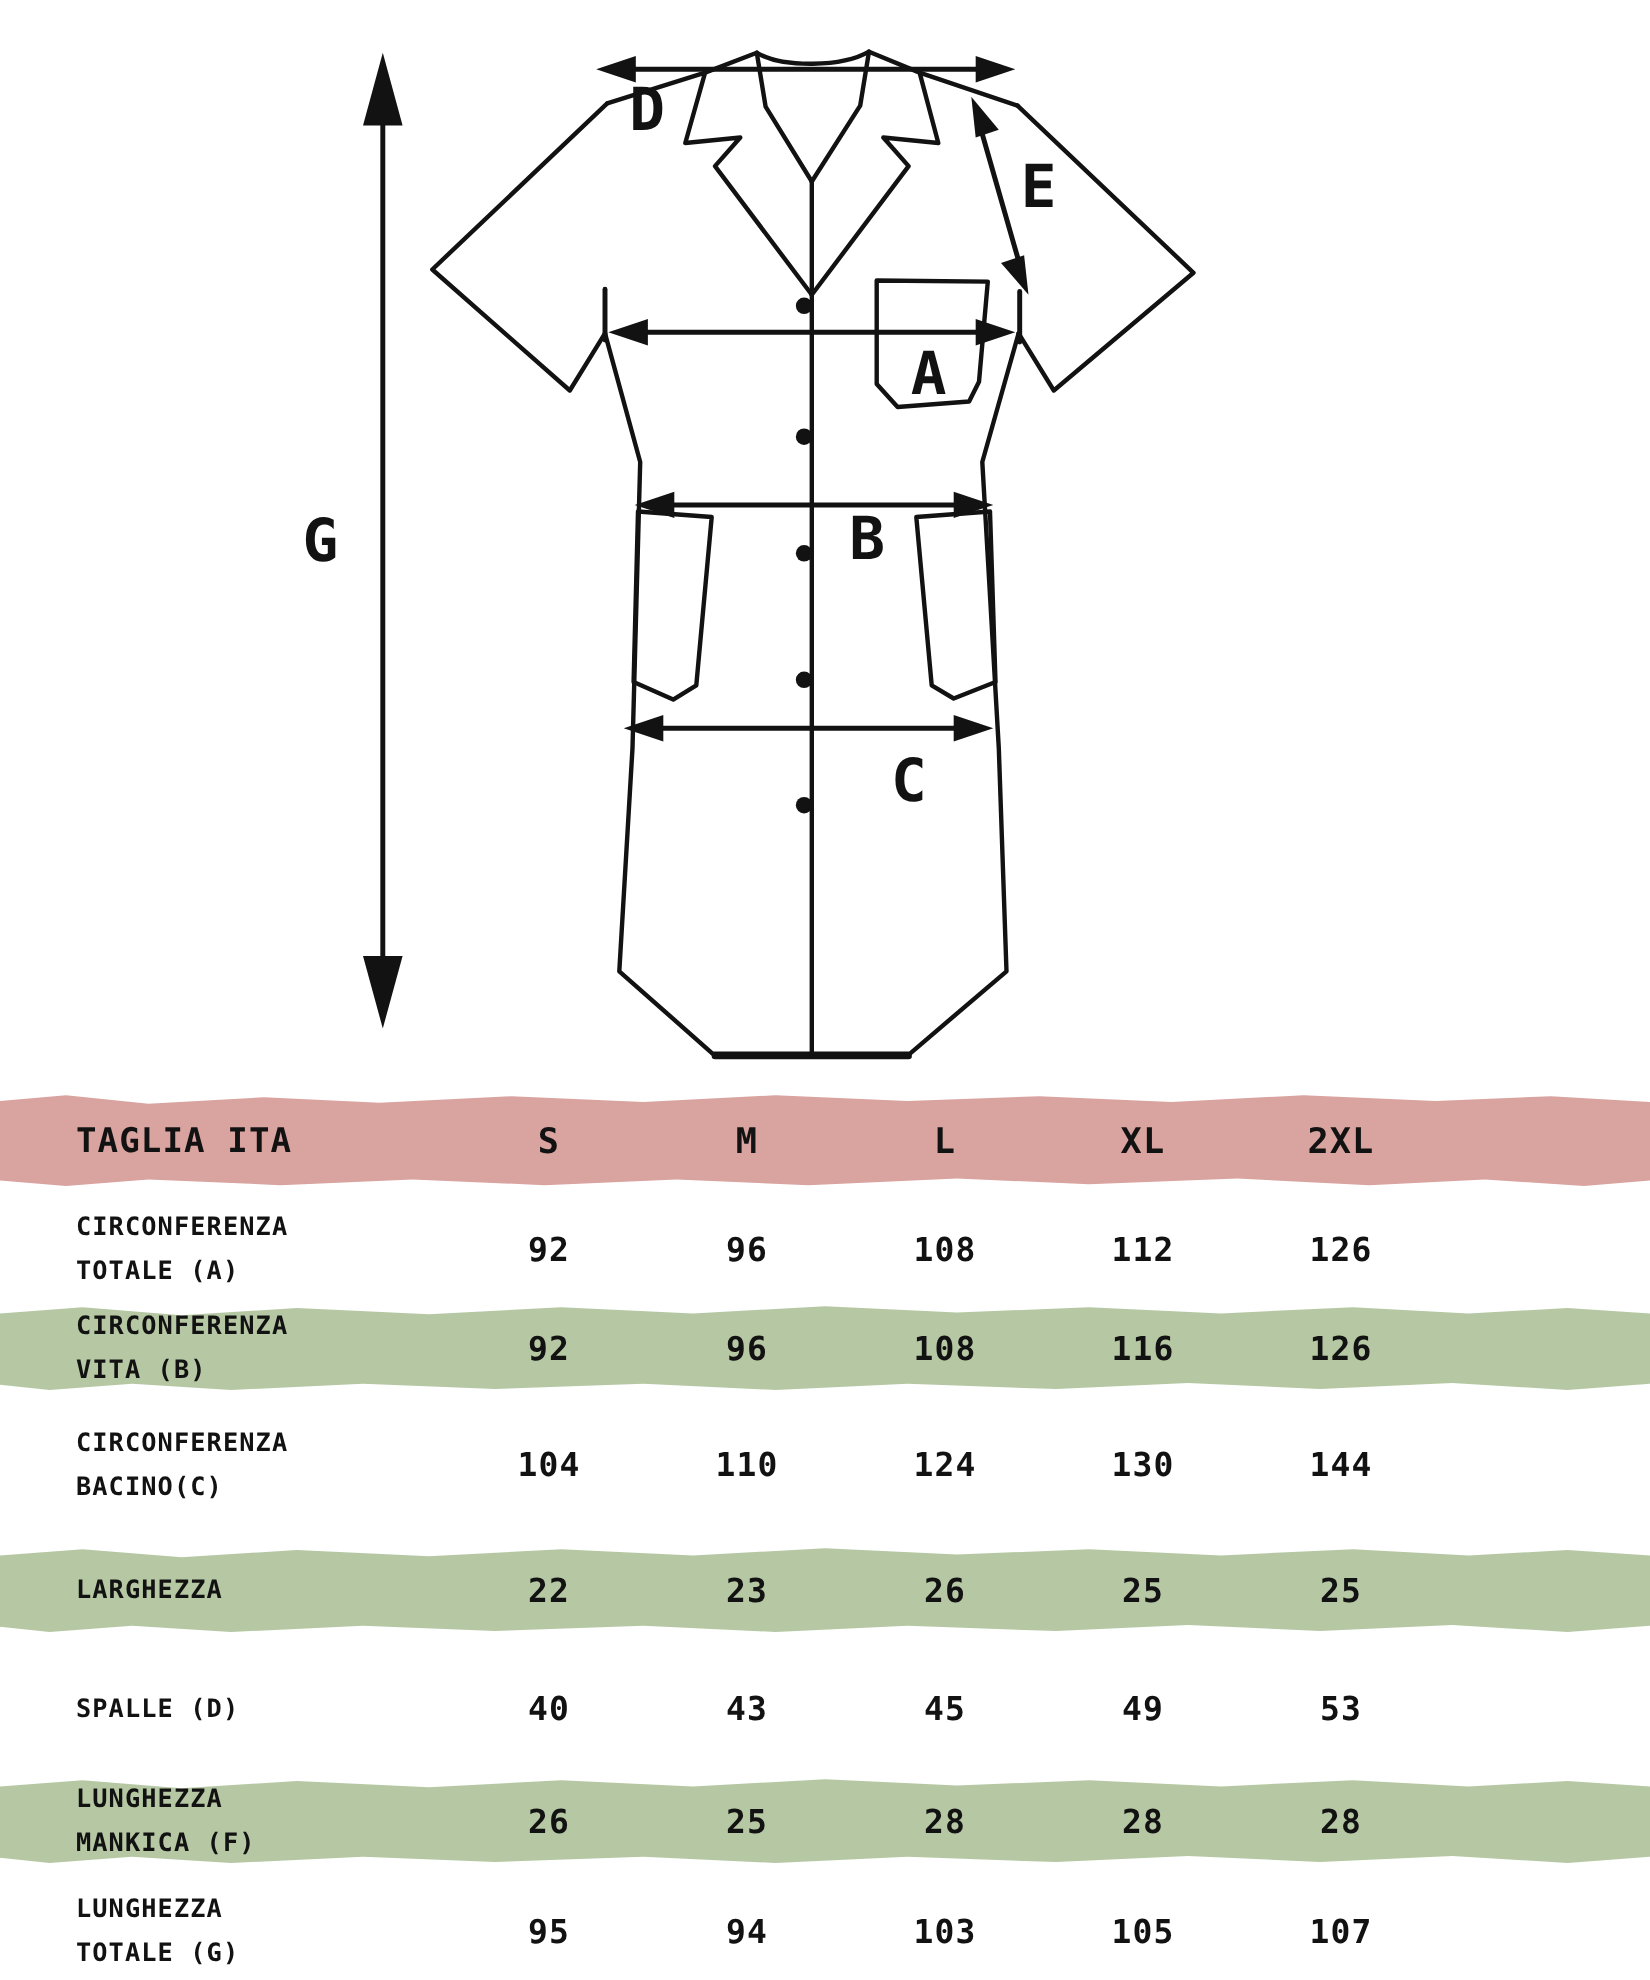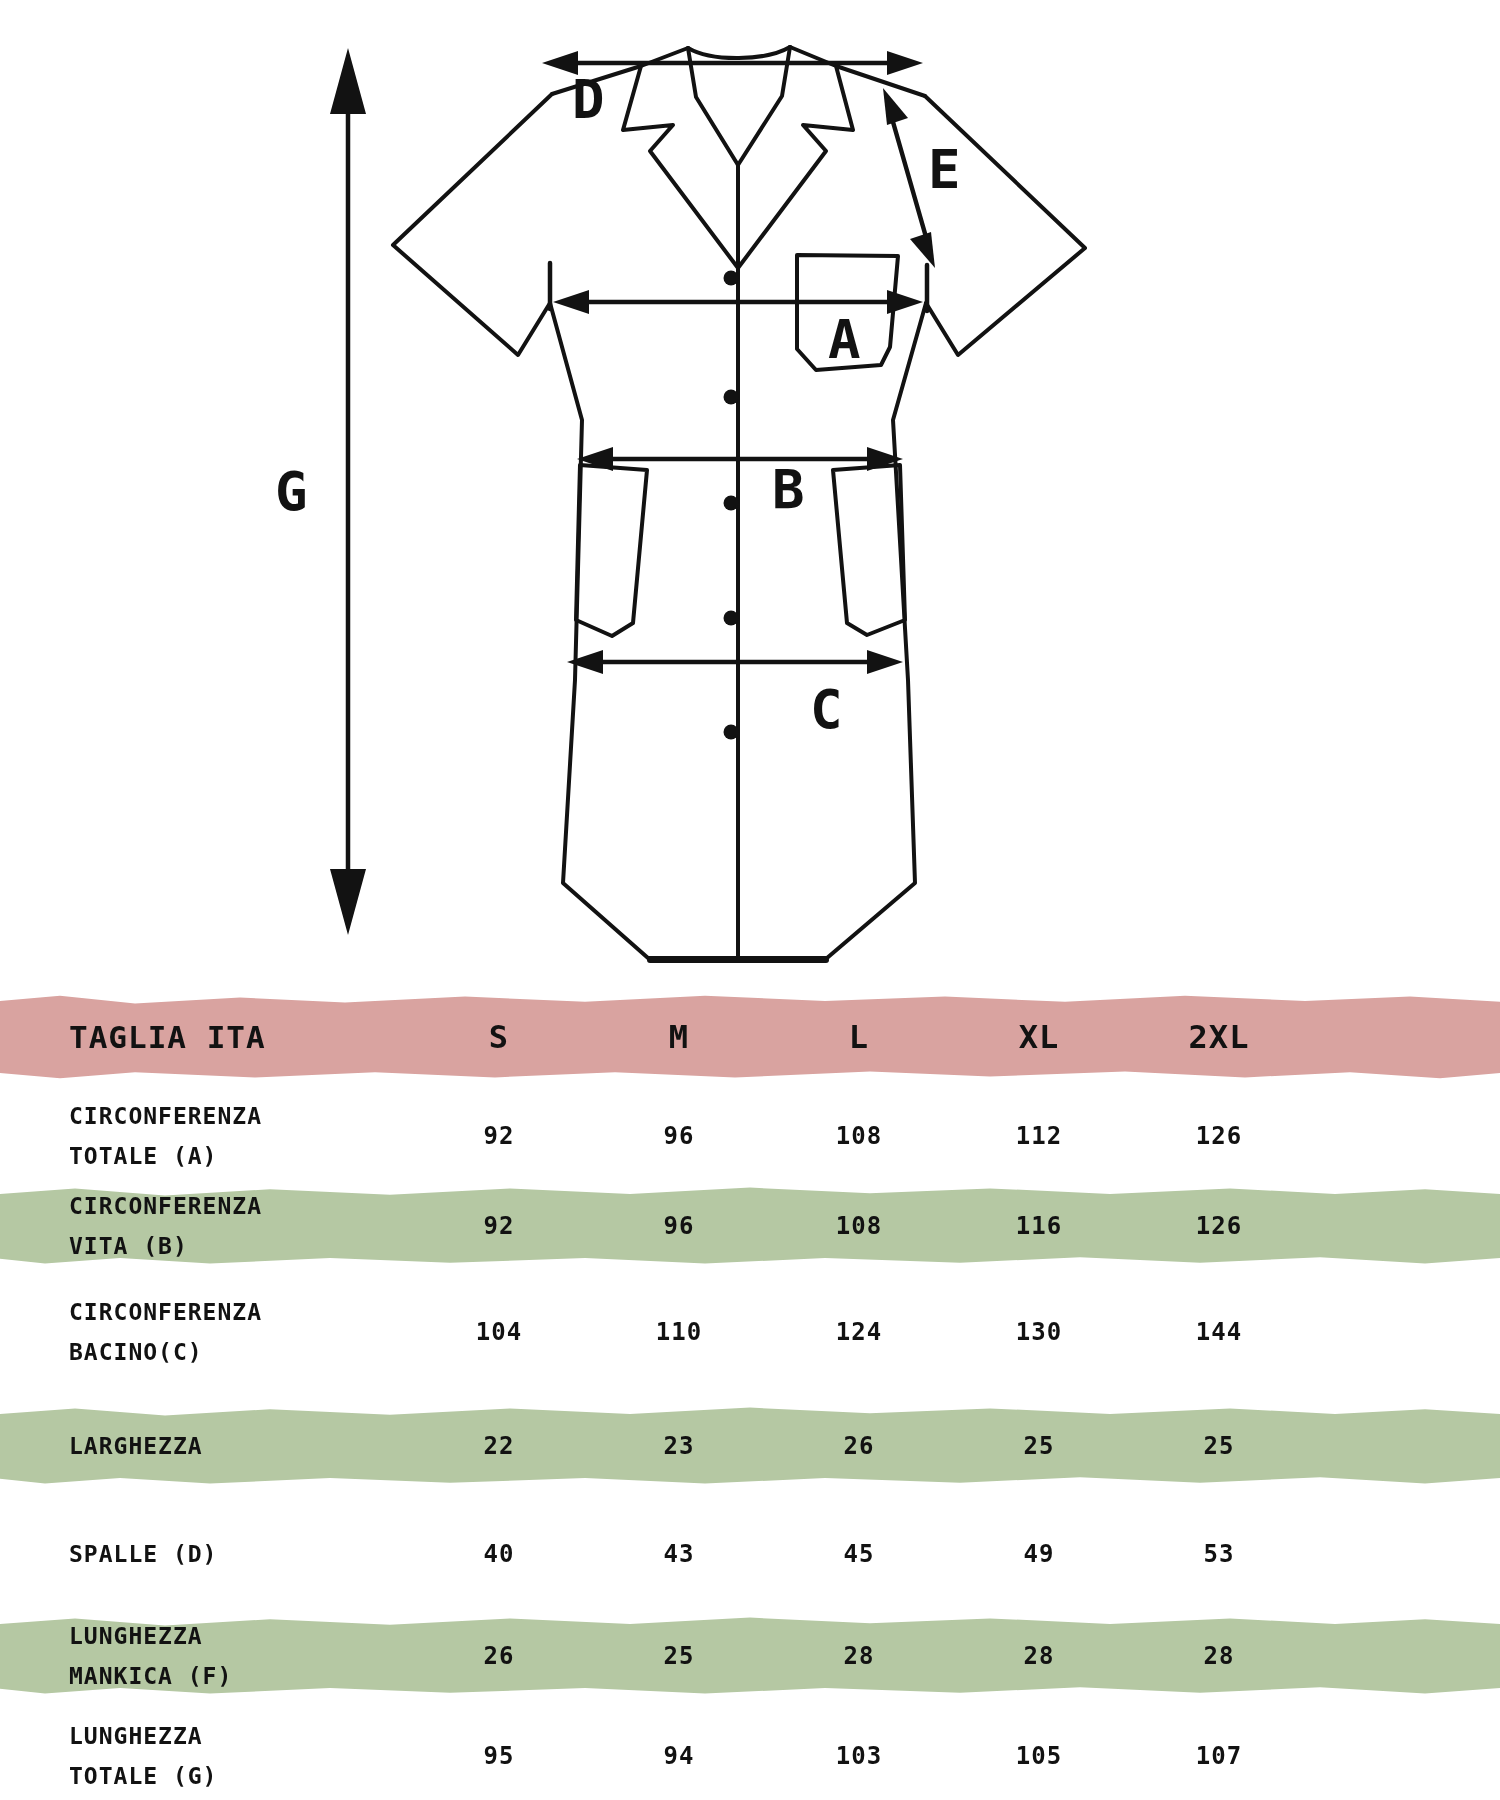--- a/index.html
+++ b/index.html
@@ -20,21 +20,21 @@
     grid-template-columns:340px 180px 180px 180px 180px 180px;
     align-items:center;
     padding-left:69px;
     box-sizing:border-box;
   }
   .trow .lbl{
     font-weight:bold;font-size:23px;line-height:40px;letter-spacing:1px;
     white-space:nowrap;
   }
   .trow .val{
-    font-weight:bold;font-size:24px;text-align:center;letter-spacing:1px;
+    font-weight:bold;font-size:30px;text-align:center;letter-spacing:1px;
   }
   .header-row{
     height:86px;
     background:var(--pink);
     clip-path:polygon(0 8%,4% 2%,9% 11%,16% 4%,23% 10%,31% 3%,39% 9%,47% 2%,55% 8%,63% 3%,71% 9%,79% 2%,87% 8%,94% 3%,100% 9%,100% 92%,96% 98%,90% 91%,83% 97%,75% 90%,66% 96%,58% 90%,49% 97%,41% 91%,33% 97%,25% 91%,17% 97%,9% 91%,4% 98%,0 92%);
   }
   .header-row .lbl{font-size:31px;}
   .header-row .val{font-size:32px;}
   .green-row{
     background:var(--green);

